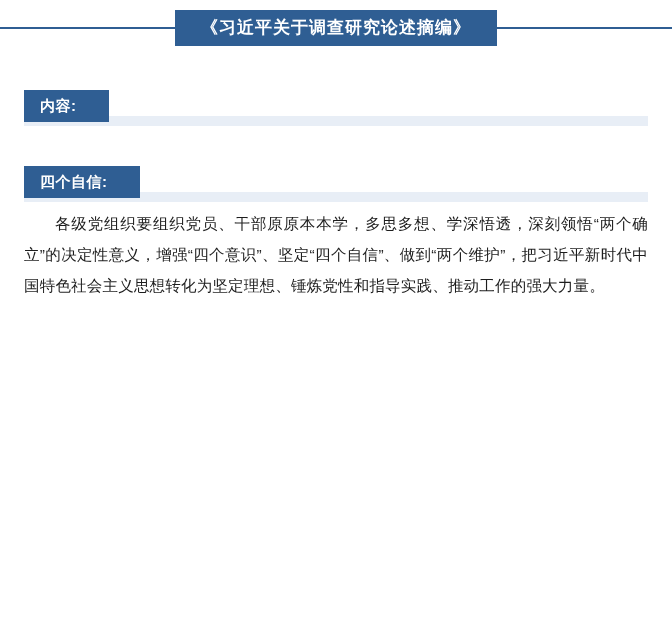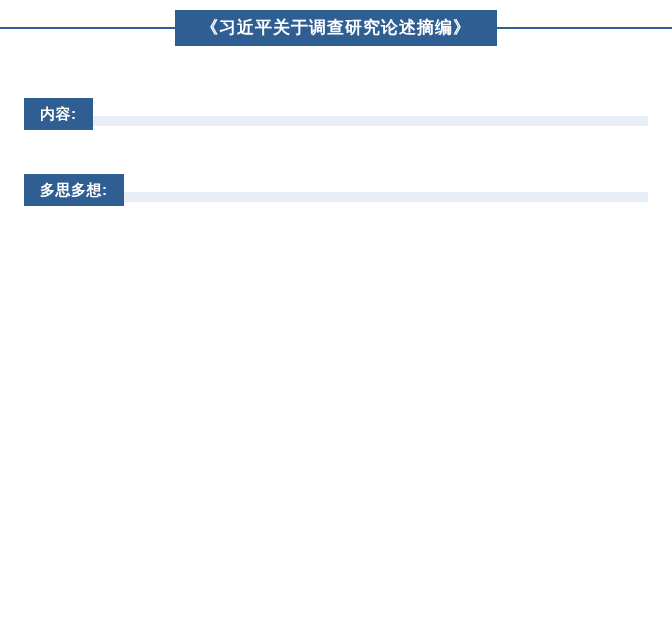--- a/index.html
+++ b/index.html
@@ -77,26 +77,26 @@
     position: absolute;
     left: 0;
     right: 0;
     bottom: 6px;
     height: 10px;
     background: #e8eef6;
   }
   .sec-tag {
     position: absolute;
     left: 0;
-    top: 8px;
+    top: 0;
     background: #2f5e93;
     color: #ffffff;
     font-size: 15px;
     font-weight: bold;
-    padding: 8px 16px 9px 16px;
+    padding: 8px 32px 9px 16px;
     line-height: 1;
     letter-spacing: 0.5px;
   }
   .sec-body {
     margin-top: 12px;
   }
 </style>
 </head>
 <body>
 
@@ -113,18 +113,19 @@
     <div class="section">
       <div class="sec-head">
         <div class="sec-head-bar"></div>
         <div class="sec-tag">内容:</div>
       </div>
     </div>
 
     <div class="section">
       <div class="sec-head">
         <div class="sec-head-bar"></div>
-        <div class="sec-tag">多思多想:</div>
+        <div class="sec-tag">四个自信:</div>
       </div>
+      <p class="para sec-body">各级党组织要组织党员、干部原原本本学，多思多想、学深悟透，深刻领悟“两个确立”的决定性意义，增强“四个意识”、坚定“四个自信”、做到“两个维护”，把习近平新时代中国特色社会主义思想转化为坚定理想、锤炼党性和指导实践、推动工作的强大力量。</p>
     </div>
 
   </div>
 </div>
 
 </body></html>

